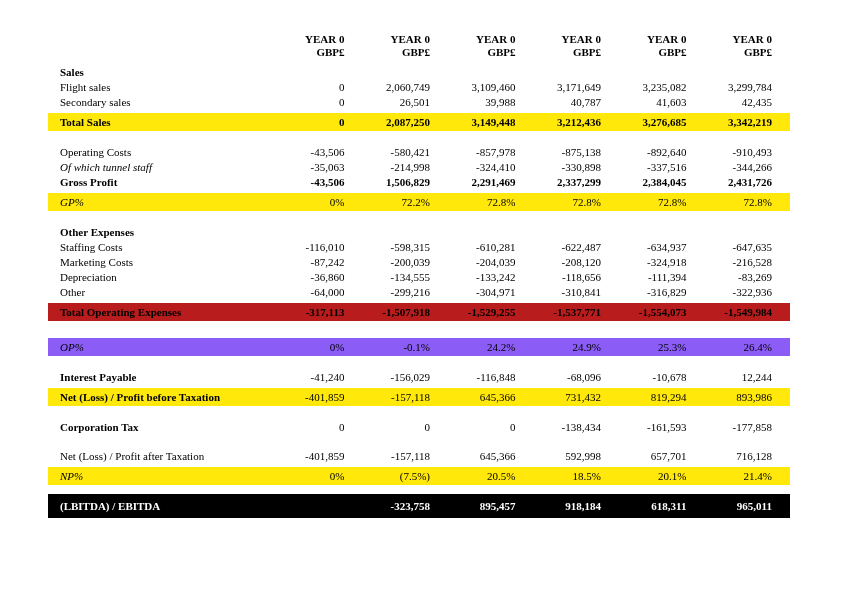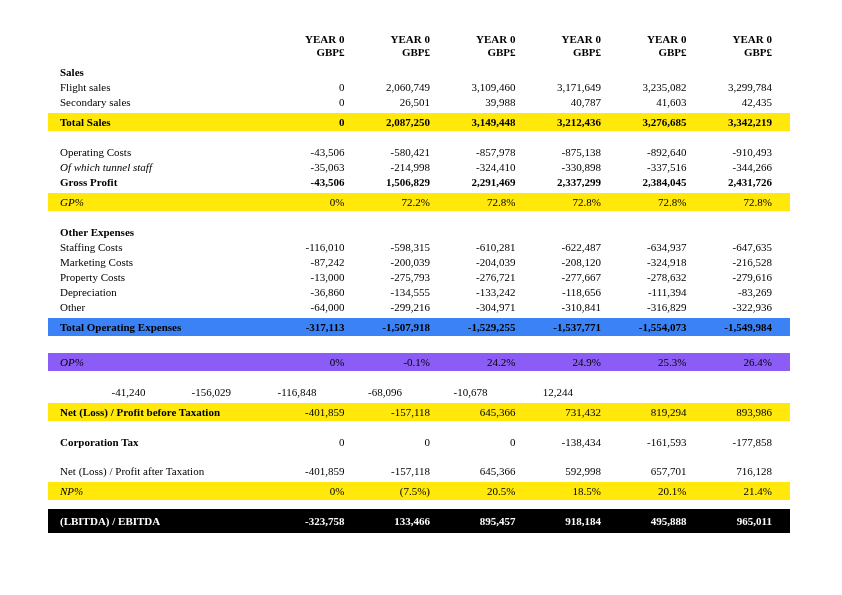--- a/index.html
+++ b/index.html
@@ -161,67 +161,59 @@
         <div class="row normal">
           <div class="label">Marketing Costs</div>
           <div class="val">-87,242</div>
           <div class="val">-200,039</div>
           <div class="val">-204,039</div>
           <div class="val">-208,120</div>
           <div class="val">-324,918</div>
           <div class="val">-216,528</div>
         </div>
         <div class="row normal">
-          <div class="label">Property Costs</div>
-          <div class="val">-13,000</div>
-          <div class="val">-275,793</div>
-          <div class="val">-276,721</div>
-          <div class="val">-277,667</div>
-          <div class="val">-278,632</div>
-          <div class="val">-279,616</div>
-        </div>
-        <div class="row normal">
           <div class="label">Depreciation</div>
           <div class="val">-36,860</div>
           <div class="val">-134,555</div>
           <div class="val">-133,242</div>
           <div class="val">-118,656</div>
           <div class="val">-111,394</div>
           <div class="val">-83,269</div>
         </div>
         <div class="row normal">
           <div class="label">Other</div>
           <div class="val">-64,000</div>
           <div class="val">-299,216</div>
           <div class="val">-304,971</div>
           <div class="val">-310,841</div>
           <div class="val">-316,829</div>
           <div class="val">-322,936</div>
         </div>
-        <div class="row total" style="background: #3b82f6;">
+        <div class="row total" style="background: #b91c1c;">
           <div class="label">Total Operating Expenses</div>
           <div class="val">-317,113</div>
           <div class="val">-1,507,918</div>
           <div class="val">-1,529,255</div>
           <div class="val">-1,537,771</div>
           <div class="val">-1,554,073</div>
           <div class="val">-1,549,984</div>
         </div>
         <div class="spacer"></div>
         <div class="row pct" style="background: #8b5cf6;">
           <div class="label">OP%</div>
           <div class="val">0%</div>
           <div class="val">-0.1%</div>
           <div class="val">24.2%</div>
           <div class="val">24.9%</div>
           <div class="val">25.3%</div>
           <div class="val">26.4%</div>
         </div>
         <div class="spacer"></div>
         <div class="row boldlabel">
+          <div class="label">Interest Payable</div>
           <div class="val">-41,240</div>
           <div class="val">-156,029</div>
           <div class="val">-116,848</div>
           <div class="val">-68,096</div>
           <div class="val">-10,678</div>
           <div class="val">12,244</div>
         </div>
         <div class="row net" style="background: rgb(255, 232, 10);">
           <div class="label">Net (Loss) / Profit before Taxation</div>
           <div class="val">-401,859</div>
@@ -257,21 +249,20 @@
           <div class="val">(7.5%)</div>
           <div class="val">20.5%</div>
           <div class="val">18.5%</div>
           <div class="val">20.1%</div>
           <div class="val">21.4%</div>
         </div>
         <div class="spacer-small"></div>
         <div class="row ebitda" style="background: rgb(0, 0, 0); color: rgb(255, 255, 255);">
           <div class="label">(LBITDA) / EBITDA</div>
           <div class="val">-323,758</div>
-          <div class="val">133,466</div>
           <div class="val">895,457</div>
           <div class="val">918,184</div>
-          <div class="val">495,888</div>
+          <div class="val">618,311</div>
           <div class="val">965,011</div>
         </div>
       </div>
   </div>
 </div>
 
 </body></html>

